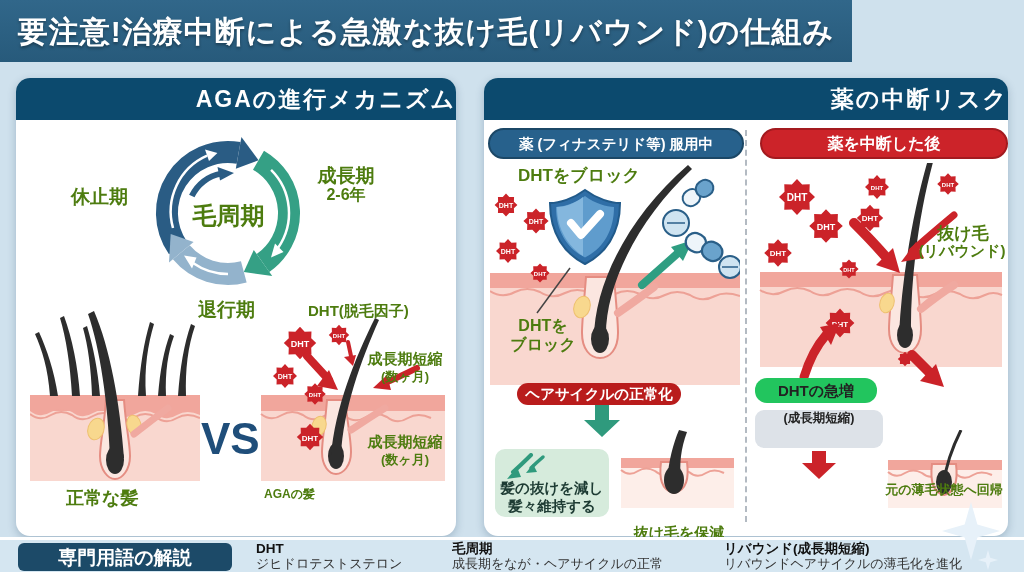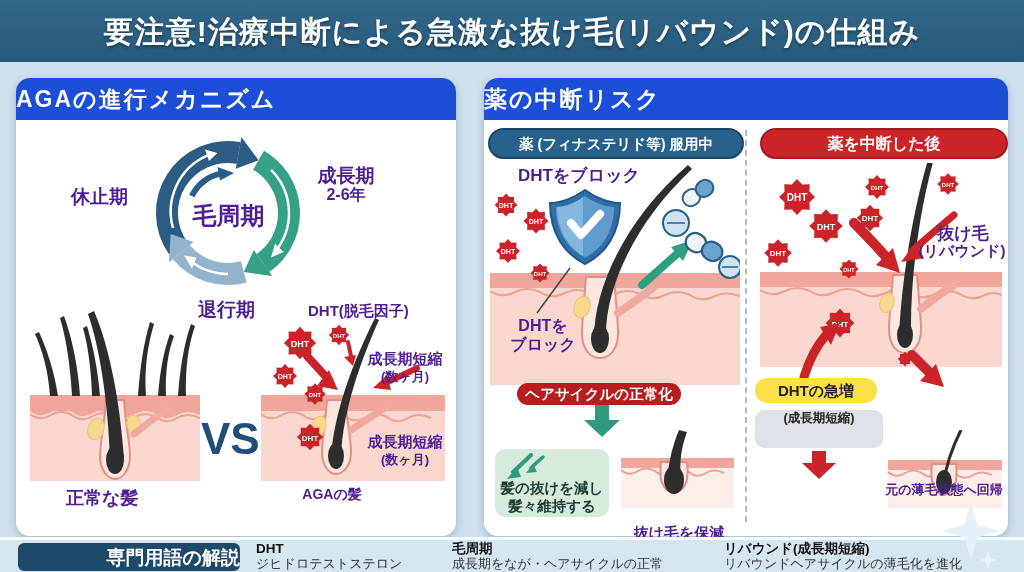--- a/index.html
+++ b/index.html
@@ -1,32 +1,32 @@
 <!DOCTYPE html>
 <html><head>
 <meta charset="utf-8">
 <style>
   html,body{margin:0;padding:0;background:#b9cfdd;}
   .stage{position:relative;width:1024px;height:572px;overflow:hidden;
          background:#cfe1ed;font-family:"Liberation Sans","DejaVu Sans",sans-serif;}
   .abs{position:absolute;}
-  .banner{left:0;top:0;width:1024px;height:62px;background:linear-gradient(#31678a,#275a7b);
+  .banner{left:0;top:0;width:852px;height:62px;background:linear-gradient(#31678a,#275a7b);
           color:#fff;font-size:30px;font-weight:800;text-align:center;line-height:64px;
           text-shadow:0 2px 3px rgba(0,0,0,.35);letter-spacing:1px;}
   .panel{background:#fff;border-radius:14px;box-shadow:0 3px 8px rgba(25,60,90,.25);}
-  .panel-header{position:absolute;left:0;top:0;width:100%;height:42px;background:#1d4ed8;
+  .panel-header{position:absolute;left:0;top:0;width:100%;height:42px;background:#0c4a6e;
           border-radius:14px 14px 0 0;color:#fff;font-size:23px;font-weight:800;
-          text-align:left;line-height:43px;letter-spacing:2px;}
-  .jp{color:#4c1d95;font-weight:700;}
+          text-align:right;line-height:43px;letter-spacing:2px;}
+  .jp{color:#4d7c0f;font-weight:700;}
   .pill{border-radius:17px;color:#fff;font-weight:800;text-align:center;}
   .pill.blue{background:#27618c;border:2px solid #1b4766;}
   .pill.red{background:#cc2329;border:2px solid #a31a1f;}
   .gbanner{background:#b91c1c;border-radius:12px;color:#fff;font-weight:800;text-align:center;}
   .gbox{background:#d6ebdc;border-radius:10px;margin-top:13px;}
-  .pinkbox{background:#fde047;border-radius:12px;text-align:center;font-weight:800;color:#222;}
+  .pinkbox{background:#22c55e;border-radius:12px;text-align:center;font-weight:800;color:#222;}
   .graybox{background:#dde2e8;border-radius:9px;text-align:center;font-weight:800;color:#222;}
   .divider{border-left:2px dashed #b3bac2;}
   .footer{left:0;top:537px;width:1024px;height:35px;background:#d5e6f1;border-top:3px solid #ffffff;}
   .gloss-term{font-size:13.5px;font-weight:800;color:#111;line-height:15px;}
   .gloss-desc{font-size:13px;font-weight:400;color:#333;line-height:15px;}
   .sparkle{background:#e7f1f9;clip-path:polygon(50% 0%,61% 39%,100% 50%,61% 61%,50% 100%,39% 61%,0% 50%,39% 39%);}
   svg text{font-family:"Liberation Sans","DejaVu Sans",sans-serif;}
 </style>
 </head>
 <body>
@@ -112,21 +112,21 @@
       <path d="M103,34 L106,48" stroke="#cb2329" stroke-width="4" stroke-linecap="round"></path>
       <polygon points="108,58 99,49 111,47" fill="#cb2329"></polygon>
       <path d="M172,60 Q152,70 140,75" stroke="#cb2329" stroke-width="6" fill="none" stroke-linecap="round"></path>
       <polygon points="128,80 142,67 146,82" fill="#cb2329"></polygon>
     </svg>
     <div class="abs jp" style="left:339px;top:272px;width:100px;font-size:15px;text-align:center;">成長期短縮</div>
     <div class="abs jp" style="left:339px;top:290px;width:100px;font-size:13px;text-align:center;">(数ヶ月)</div>
     <div class="abs jp" style="left:339px;top:355px;width:100px;font-size:15px;text-align:center;">成長期短縮</div>
     <div class="abs jp" style="left:339px;top:373px;width:100px;font-size:13px;text-align:center;">(数ヶ月)</div>
     <div class="abs" style="left:185px;top:336px;width:56px;font-size:44px;font-weight:800;color:#1f4e7a;text-align:center;">VS</div>
-    <div class="abs jp" style="left:256px;top:408px;width:120px;font-size:14px;text-align:center;">AGAの髪</div>
+    <div class="abs jp" style="left:248px;top:408px;width:120px;font-size:12px;">AGAの髪</div>
   </div>
 
   <div class="abs panel" style="left:484px;top:78px;width:524px;height:458px;">
     <div class="panel-header">薬の中断リスク</div>
     <div class="abs divider" style="left:261px;top:52px;height:392px;"></div>
 
     <div class="abs jp" style="left:34px;top:86px;width:160px;font-size:17px;">DHTをブロック</div>
     <div class="abs pill blue" style="left:4px;top:50px;width:252px;height:27px;font-size:14.5px;line-height:28px;">薬 (フィナステリド等) 服用中</div>
 
     <svg class="abs" style="left:6px;top:85px;" width="250" height="225" viewBox="0 0 250 225">
@@ -254,21 +254,21 @@
       <rect x="4" y="30" width="114" height="10" fill="#f1a69c"></rect>
       <path d="M4,42 q8,7 17,1 q8,-5 17,0 q8,7 17,1 q8,-5 17,0 q8,7 17,1 q8,-5 19,0" stroke="#eda196" stroke-width="2" fill="none"></path>
       <path d="M48,34 C46,50 48,62 60,65 C72,62 74,50 72,34 Z" fill="#fbe6e0" stroke="#e58d82" stroke-width="2"></path>
       <ellipse cx="60" cy="52" rx="8" ry="12" fill="#2d2d2d"></ellipse>
       <path d="M60,52 C62,36 68,18 77,0" stroke="#2d2d2d" stroke-width="3" fill="none"></path>
     </svg>
     <div class="abs jp" style="left:398px;top:403px;width:124px;font-size:13px;text-align:center;">元の薄毛状態へ回帰</div>
   </div>
 
   <div class="abs footer">
-    <div class="abs" style="left:18px;top:3px;width:214px;height:28px;background:#1c4a68;border-radius:6px;color:#fff;font-size:19px;font-weight:800;text-align:right;line-height:29px;padding-left:8px;">専門用語の解説</div>
+    <div class="abs" style="left:18px;top:3px;width:214px;height:28px;background:#1c4a68;border-radius:6px;color:#fff;font-size:19px;font-weight:800;text-align:center;line-height:29px;">専門用語の解説</div>
     <div class="abs" style="left:256px;top:1px;">
       <div class="gloss-term">DHT</div>
       <div class="gloss-desc">ジヒドロテストステロン</div>
     </div>
     <div class="abs" style="left:452px;top:1px;">
       <div class="gloss-term">毛周期</div>
       <div class="gloss-desc">成長期をなが・ヘアサイクルの正常</div>
     </div>
     <div class="abs" style="left:724px;top:1px;">
       <div class="gloss-term">リバウンド(成長期短縮)</div>

